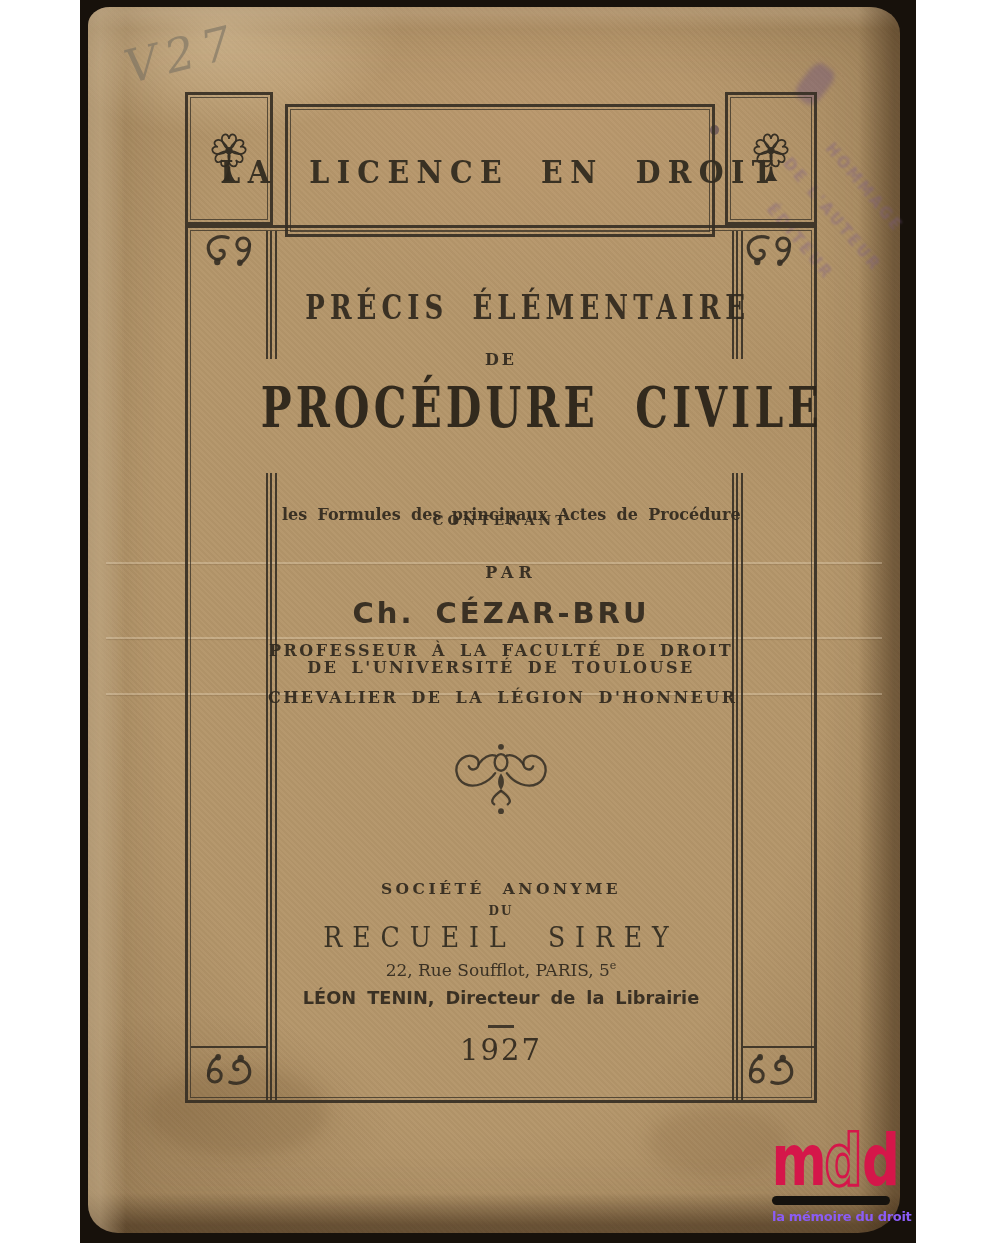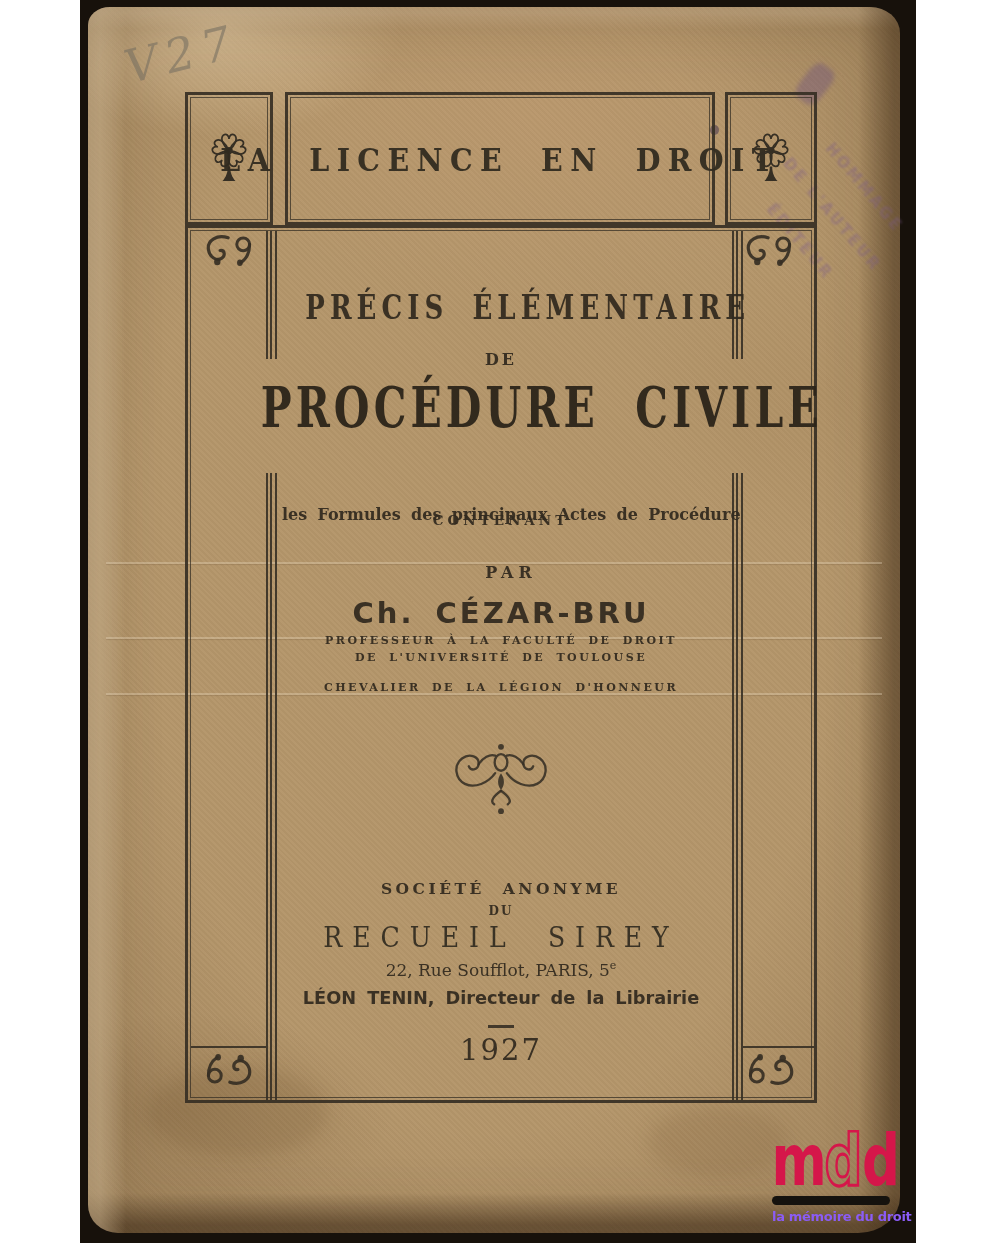--- a/index.html
+++ b/index.html
@@ -46,21 +46,21 @@
   .stampblob-a { position:absolute; left:714px; top:56px; width:26px; height:42px;
     background:rgba(110,80,125,.42); transform:rotate(38deg); border-radius:30%; filter:blur(2px); }
   .stampblob-b { position:absolute; left:622px; top:118px; width:9px; height:10px;
     background:rgba(70,55,80,.55); border-radius:50%; filter:blur(.5px); }
 
   
   .frame { position:absolute; left:97px; top:85px; width:632px; height:1011px; color:#362f24; }
   .box { position:absolute; border:3px solid rgba(54,47,36,.92); }
   .box::after { content:""; position:absolute; inset:2px; border:1px solid rgba(54,47,36,.75); }
   .hcellL { left:0; top:0; width:88px; height:133px; }
-  .hcellC { left:100px; top:0; width:430px; height:133px; display:flex; align-items:center; justify-content:center; }
+  .hcellC { left:100px; top:12px; width:430px; height:133px; display:flex; align-items:center; justify-content:center; }
   .hcellR { left:540px; top:0; width:92px; height:133px; }
   .flowerbox { display:flex; align-items:center; justify-content:center; }
   .mainbox { left:0; top:133px; width:632px; height:878px; }
 
   .series-title { font-size:31px; font-weight:bold; letter-spacing:8px; word-spacing:16px;
     color:rgba(50,43,32,.95); white-space:nowrap; transform:scale(.92,1.05); }
 
   .rule3 { position:absolute; width:11px;
     background:linear-gradient(90deg, rgba(54,47,36,.9) 0 2px, rgba(0,0,0,0) 2px 4.5px,
       rgba(54,47,36,.9) 4.5px 6.5px, rgba(0,0,0,0) 6.5px 9px, rgba(54,47,36,.9) 9px 11px); }
@@ -75,21 +75,21 @@
   .t-precis { top:61px; font-size:31px; font-weight:bold; letter-spacing:6px; word-spacing:12px;
     transform:scale(.84,1.08); }
   .t-de { top:122px; font-size:16px; font-weight:bold; letter-spacing:3px; }
   .t-main { top:150px; left:20px; width:586px; font-size:50px; font-weight:bold; letter-spacing:5px;
     word-spacing:22px; color:rgba(43,36,25,.95); transform:scale(.82,1.12); }
   .t-contenant { top:252px; font-size:13.5px; font-weight:bold; letter-spacing:4px;margin-top:32px; }
   .t-formules { top:276px; font-size:17px; font-weight:bold; word-spacing:5px; transform:scale(.94,1); }
   .t-par { top:335px; font-size:16px; font-weight:bold; letter-spacing:5px;padding-left:20px; }
   .t-author { top:368px; font-family:"DejaVu Sans",sans-serif; font-size:29px; font-weight:bold;
     letter-spacing:3px; word-spacing:8px; }
-  .t-authortitles { top:404px; font-size:11px; font-weight:bold; letter-spacing:2.5px;
+  .t-authortitles { top:414px; font-size:16px; font-weight:bold; letter-spacing:2.5px;
     word-spacing:5px; line-height:17px; }
   .t-authortitles .line3 { margin-top:13px; }
   .flourish-wrap { position:absolute; top:512px; left:0; width:626px; text-align:center; }
   .t-societe { top:651px; font-size:15.5px; font-weight:bold; letter-spacing:3.5px; word-spacing:9px; }
   .t-du { top:676px; font-size:12px; font-weight:bold; letter-spacing:2px; }
   .t-recueil { top:693px; font-size:28px; letter-spacing:11px; word-spacing:16px;
     transform:scale(.9,1); color:rgba(52,45,34,.95); }
   .t-address { top:731px; font-size:17px; }
   .t-address sup { font-size:11px; }
   .t-director { top:759px; font-family:"DejaVu Sans",sans-serif; font-size:18.5px; font-weight:bold;

